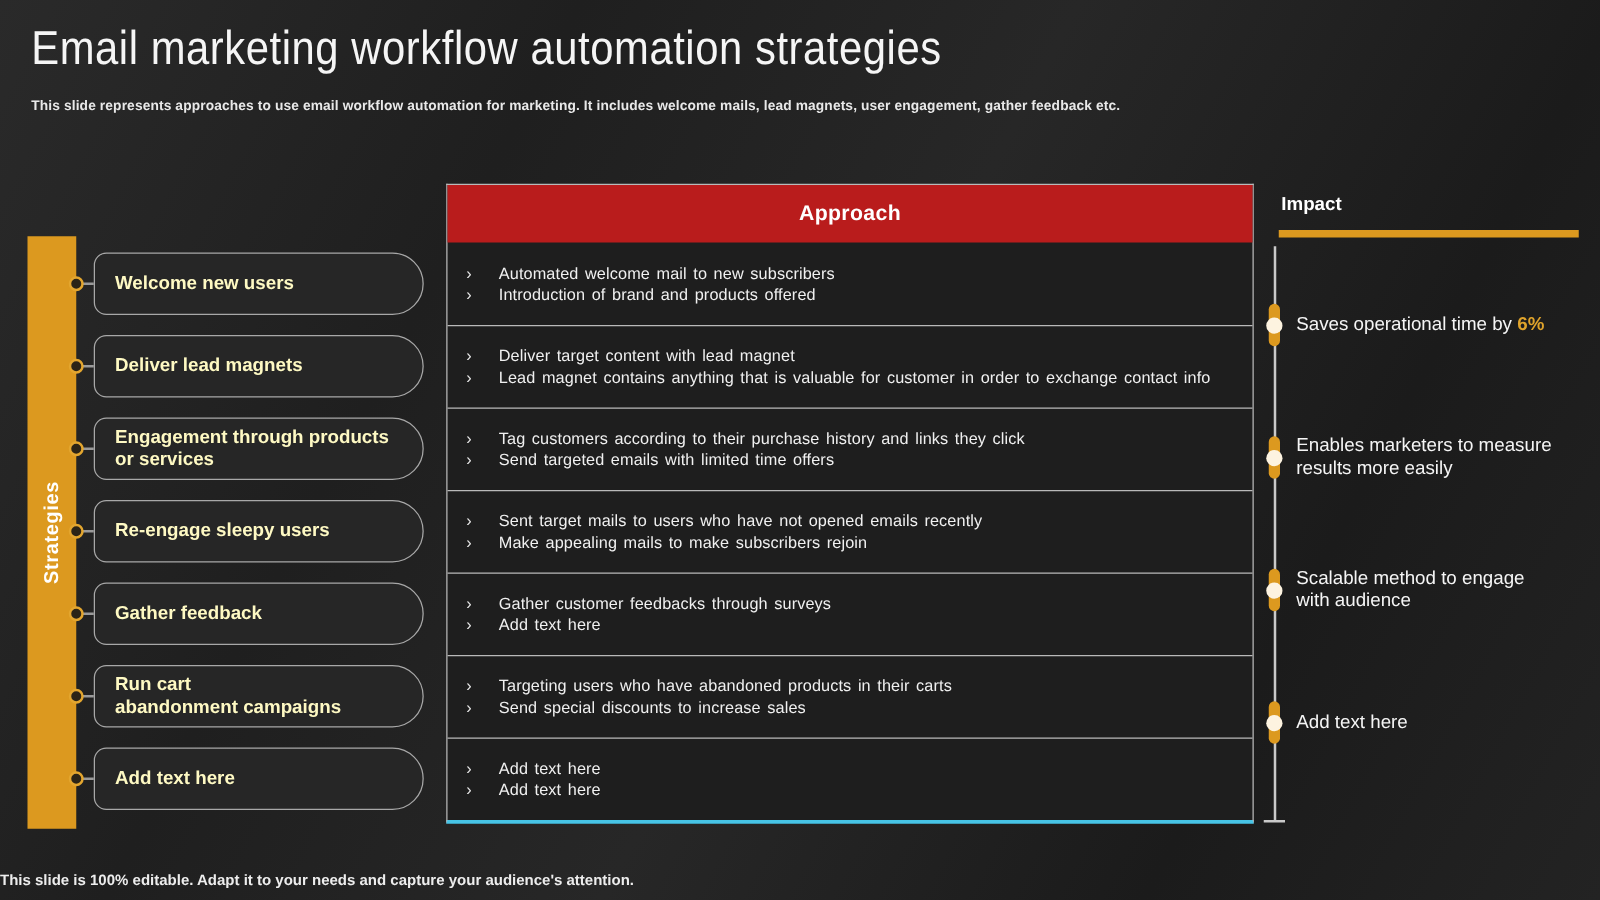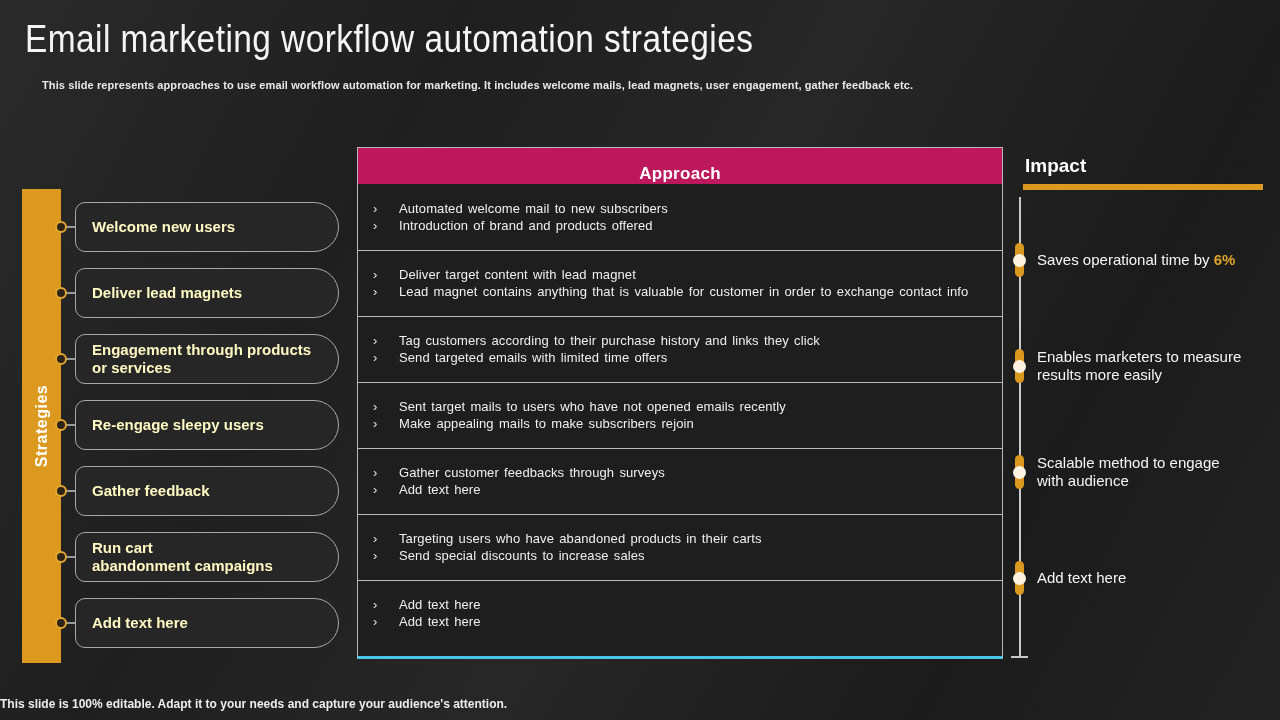--- a/index.html
+++ b/index.html
@@ -9,21 +9,21 @@
     background:linear-gradient(118deg,#2a2a2a 0%,#1f1f1f 28%,#272727 52%,#1b1b1b 78%,#232323 100%);
   }
   
   .title{
     position:absolute;left:25px;top:18px;font-size:38px;font-weight:400;
     letter-spacing:.5px;color:#f5f5f5;transform:scaleX(.88);transform-origin:left top;
     white-space:nowrap;
   }
   .subtitle{
     position:absolute;left:25px;top:79px;font-size:11px;font-weight:700;
-    color:#e9e9e9;letter-spacing:.1px;white-space:nowrap;margin-left:17px;
+    color:#e9e9e9;letter-spacing:.1px;white-space:nowrap;
   }
   
   .strat-bar{
     position:absolute;left:22px;top:189px;width:39px;height:474px;background:#DC991F;
   }
   .strat-label{
     position:absolute;left:50%;top:50%;transform:translate(-50%,-50%) rotate(180deg);
     writing-mode:vertical-rl;font-size:16px;font-weight:700;color:#ffffff;letter-spacing:.5px;
   }
   
@@ -37,33 +37,33 @@
     position:absolute;left:55px;width:12px;height:12px;box-sizing:border-box;
     border:2.5px solid #E3A62F;border-radius:50%;background:#2b2417;z-index:2;
   }
   .dot-link{position:absolute;left:65px;width:10px;height:2px;background:#9a9a9a;}
   
   .table{
     position:absolute;left:357px;top:147px;width:646px;height:512px;box-sizing:border-box;
     border:1px solid #b9b9b9;border-bottom:3px solid #47C4E6;background:#1e1e1e;
   }
   .table-header{
-    height:36px;background:#be185d;display:flex;align-items:flex-end;justify-content:center;
+    height:46px;background:#b91c1c;display:flex;align-items:center;justify-content:center;
   }
   .table-header-label{font-size:17px;font-weight:700;color:#ffffff;letter-spacing:.3px;}
   .trow{
     height:66px;box-sizing:border-box;display:flex;flex-direction:column;justify-content:center;
     padding-left:15px;gap:1px;
   }
   .trow + .trow{border-top:1.5px solid #b9b9b9;}
   .bullet-line{display:flex;align-items:baseline;line-height:16px;}
   .chev{font-size:13px;color:#e8e8e8;width:26px;flex:0 0 26px;}
   .bullet-text{font-size:13px;color:#f0f0f0;word-spacing:1.5px;letter-spacing:.1px;}
   
-  .impact-header{position:absolute;left:1025px;top:155px;font-size:19px;font-weight:700;color:#ffffff;}
+  .impact-header{position:absolute;left:1025px;top:155px;font-size:15px;font-weight:700;color:#ffffff;}
   .impact-underline{position:absolute;left:1023px;top:184px;width:240px;height:6px;background:#DC991F;}
   .impact-line{position:absolute;left:1019px;top:197px;width:1.5px;height:460px;background:#c9c9c9;}
   .impact-line-tick{position:absolute;left:1011px;top:656px;width:17px;height:1.5px;background:#c9c9c9;}
   .marker-bar{position:absolute;left:1015px;width:9px;height:34px;border-radius:5px;background:#DC991F;}
   .marker-dot{position:absolute;left:1013px;width:13px;height:13px;border-radius:50%;background:#fdf3e0;}
   .impact-item{
     position:absolute;left:1037px;width:232px;transform:translateY(-50%);
     font-size:15px;color:#f5f5f5;line-height:18px;white-space:pre-line;
   }
   .impact-highlight{color:#DFA32B;font-weight:700;}

